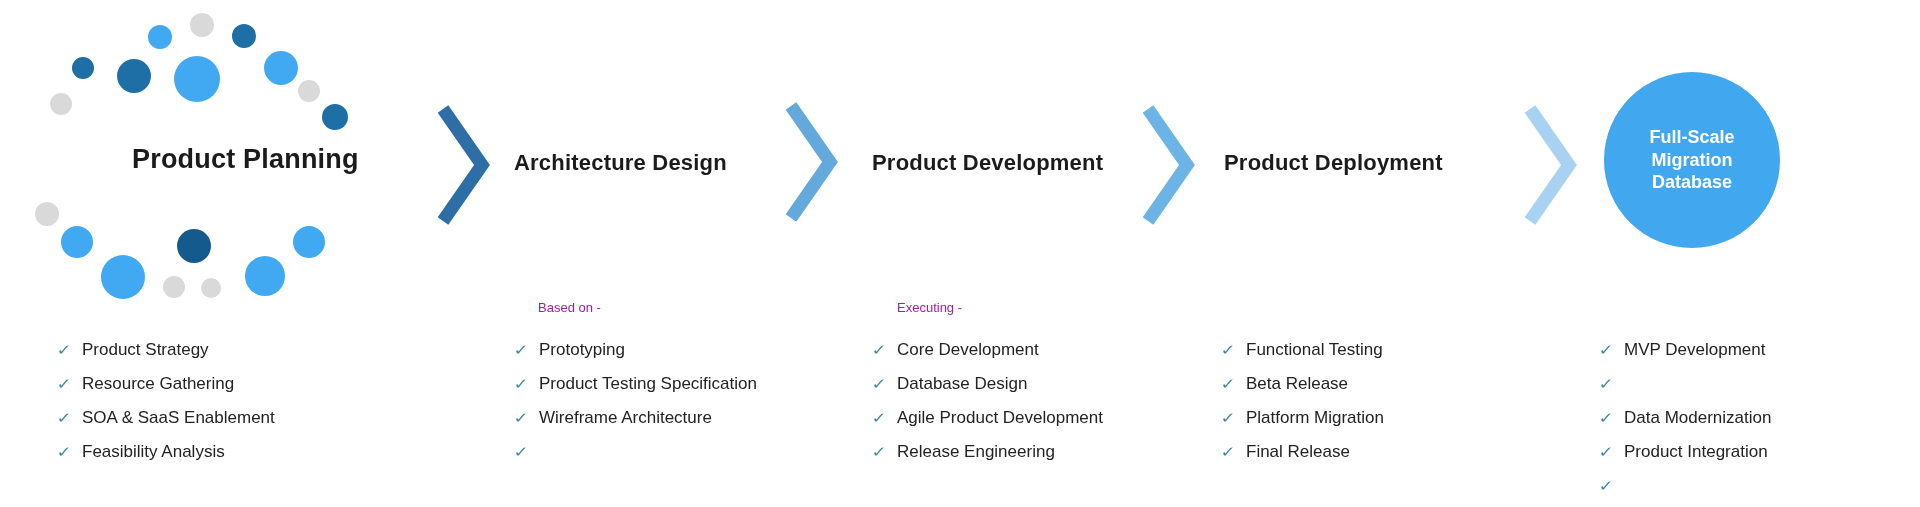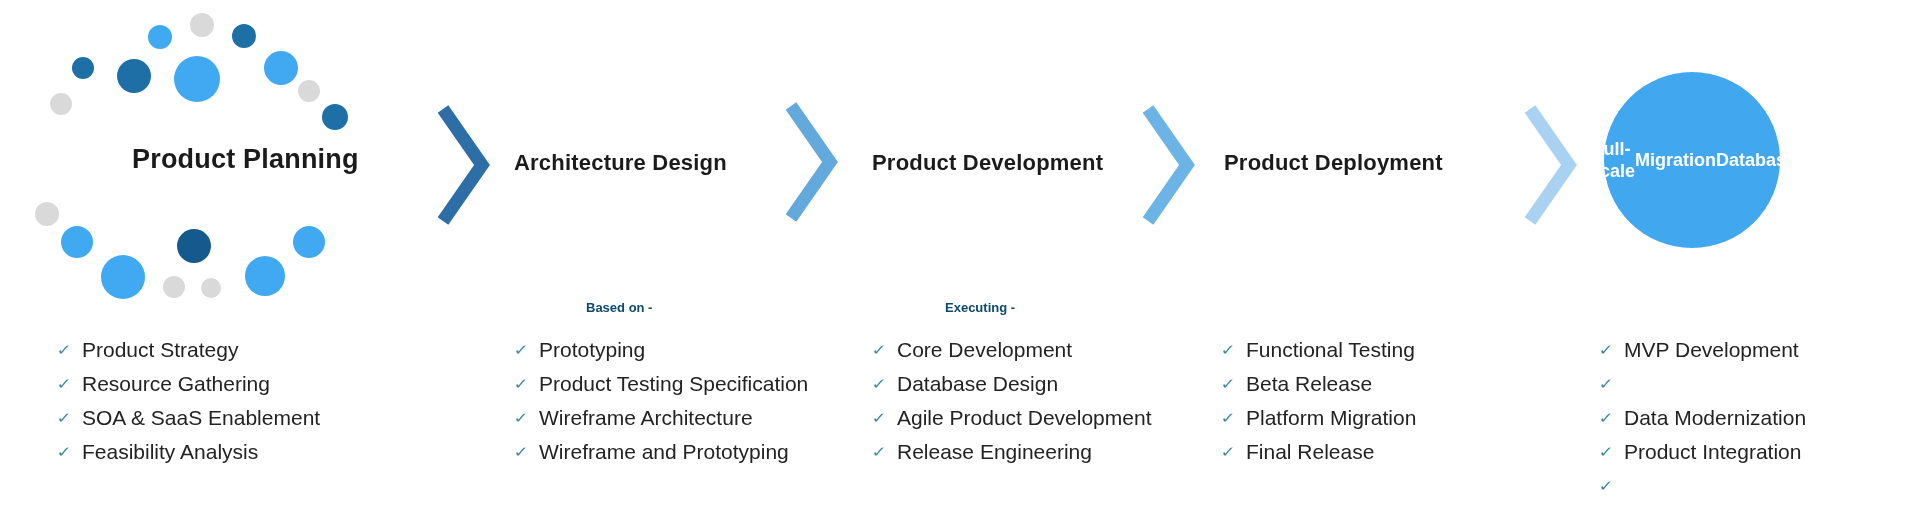--- a/index.html
+++ b/index.html
@@ -40,56 +40,55 @@
   .chevron polyline { fill: none; stroke-width: 13; }
 
   
   .final-circle {
     position: absolute;
     left: 1604px; top: 72px;
     width: 176px; height: 176px;
     border-radius: 50%;
     background: #41a7ee;
     display: flex;
-    flex-direction: row;
+    flex-direction: column;
     align-items: center;
     justify-content: center;
     text-align: center;
     color: #ffffff;
     font-weight: bold;
     font-size: 18px;
     line-height: 1.25;
   }
 
   
   .list { position: absolute; }
   .list-label {
     position: absolute;
     font-size: 13px;
-    font-weight: bold;
-    color: #0c4a6e;
+    font-weight: normal;
+    color: #a21caf;
     white-space: nowrap;
-    margin-left: 48px;
   }
   .row {
     height: 34px;
     display: flex;
     align-items: center;
     white-space: nowrap;
   }
   .check {
     color: #3d87a0;
     font-size: 15px;
     width: 18px;
     margin-right: 9px;
     text-align: center;
     transform: scaleX(1.2);
   }
   .item-text {
-    font-size: 21px;
+    font-size: 17px;
     color: #232323;
   }
 </style>
 </head>
 <body>
 
 <div class="abs">
 
   <div class="dot lightblue" style="left:148px;top:25px;width:24px;height:24px;"></div>
   <div class="dot gray" style="left:190px;top:13px;width:24px;height:24px;"></div>
@@ -166,21 +165,20 @@
   <div class="row">
     <span class="check">✓</span>
     <span class="item-text">Product Testing Specification</span>
   </div>
   <div class="row">
     <span class="check">✓</span>
     <span class="item-text">Wireframe Architecture</span>
   </div>
   <div class="row">
     <span class="check">✓</span>
-    <span class="item-text">Wireframe and Prototyping</span>
   </div>
 </div>
 
 <div class="list" style="left:870px;top:333px;">
   <div class="row">
     <span class="check">✓</span>
     <span class="item-text">Core Development</span>
   </div>
   <div class="row">
     <span class="check">✓</span>

